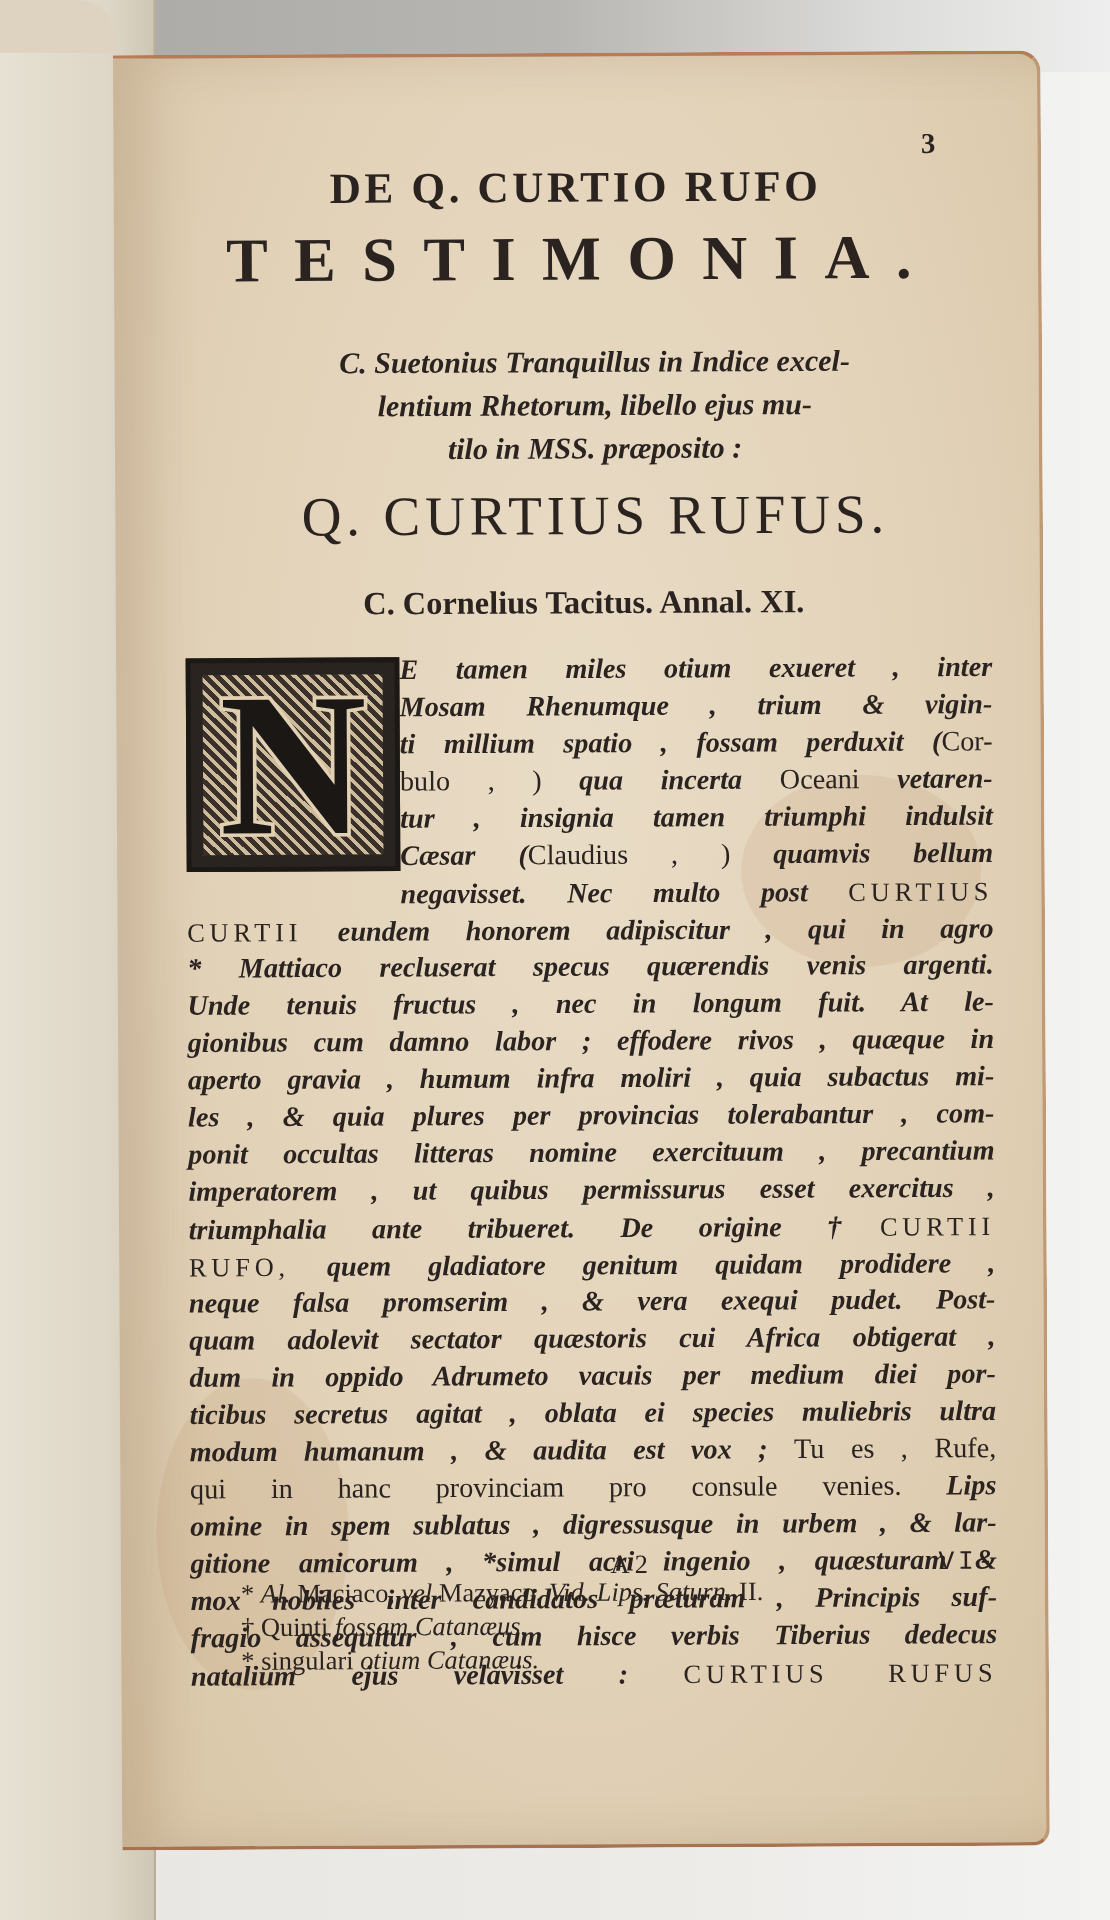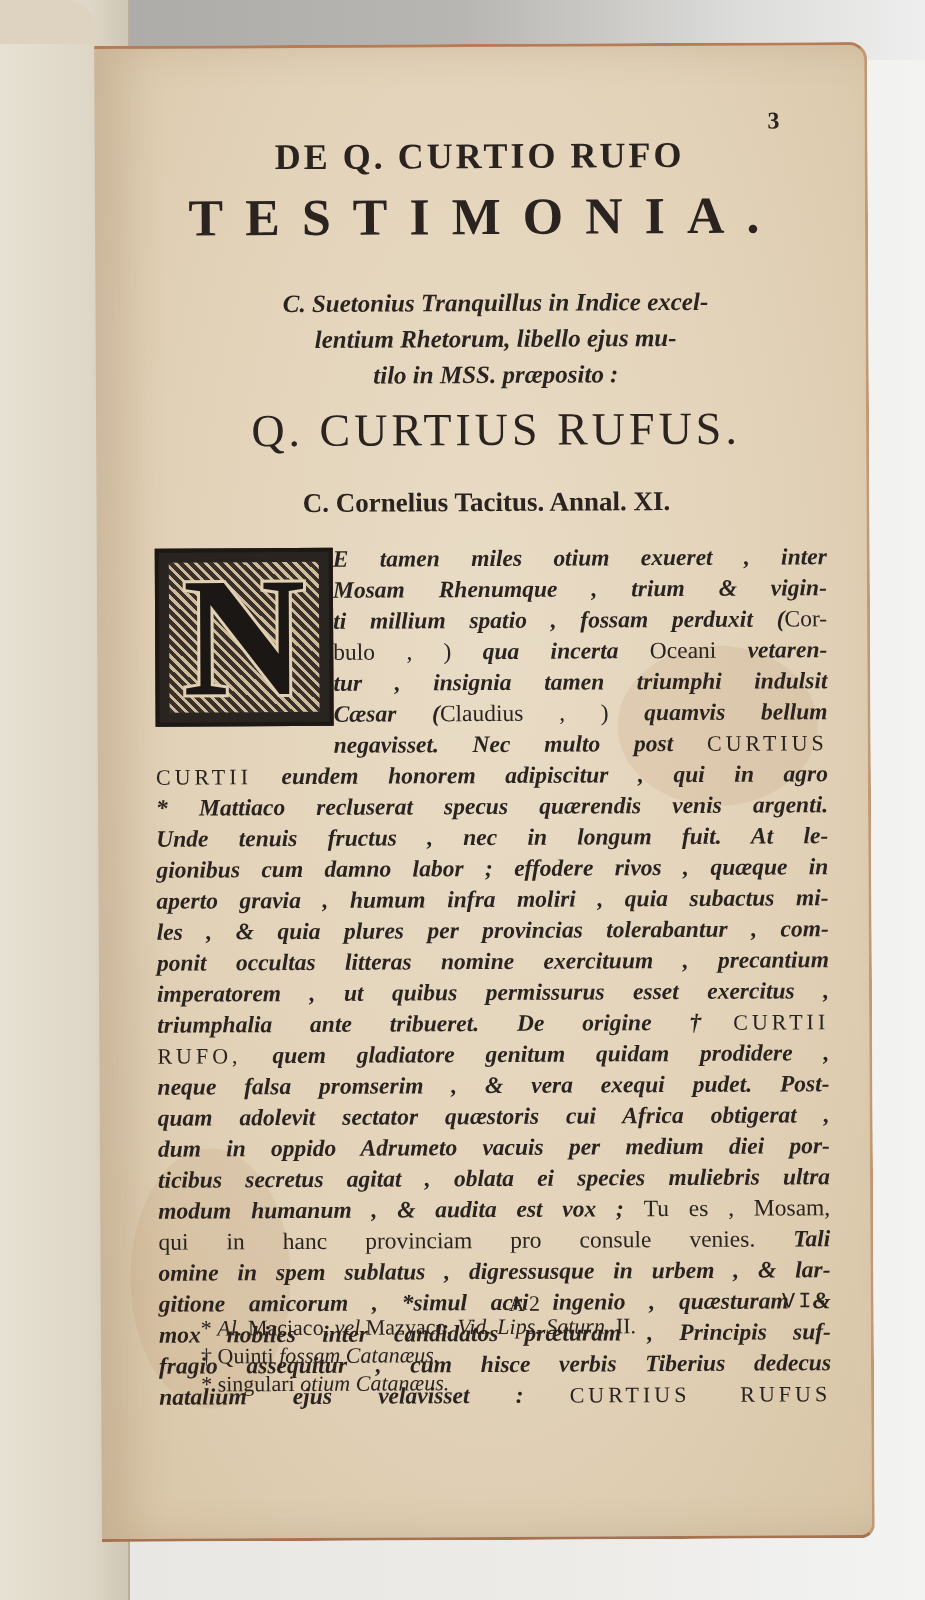--- a/index.html
+++ b/index.html
@@ -181,24 +181,24 @@
         <div class="line">
           <span style="width: 100%; text-align: justify; text-align-last: justify;"><span>quam adolevit sectator quæstoris cui Africa obtigerat ,</span></span>
         </div>
         <div class="line">
           <span style="width: 100%; text-align: justify; text-align-last: justify;"><span>dum in oppido Adrumeto vacuis per medium diei por-</span></span>
         </div>
         <div class="line">
           <span style="width: 100%; text-align: justify; text-align-last: justify;"><span>ticibus secretus agitat , oblata ei species muliebris ultra</span></span>
         </div>
         <div class="line">
-          <span style="width: 100%; text-align: justify; text-align-last: justify;"><span>modum humanum , &amp; audita est vox ; </span><span class="rom">Tu es , Mosam,</span></span>
-        </div>
-        <div class="line">
-          <span style="width: 100%; text-align: justify; text-align-last: justify;"><span class="rom">qui in hanc provinciam pro consule venies.</span><span> Tali</span></span>
+          <span style="width: 100%; text-align: justify; text-align-last: justify;"><span>modum humanum , &amp; audita est vox ; </span><span class="rom">Tu es , Rufe,</span></span>
+        </div>
+        <div class="line">
+          <span style="width: 100%; text-align: justify; text-align-last: justify;"><span class="rom">qui in hanc provinciam pro consule venies.</span><span> Lips</span></span>
         </div>
         <div class="line">
           <span style="width: 100%; text-align: justify; text-align-last: justify;"><span>omine in spem sublatus , digressusque in urbem , &amp; lar-</span></span>
         </div>
         <div class="line">
           <span style="width: 100%; text-align: justify; text-align-last: justify;"><span>gitione amicorum , *simul acri ingenio , quæsturam &amp;</span></span>
         </div>
         <div class="line">
           <span style="width: 100%; text-align: justify; text-align-last: justify;"><span>mox nobiles inter candidatos præturam , Principis suf-</span></span>
         </div>

